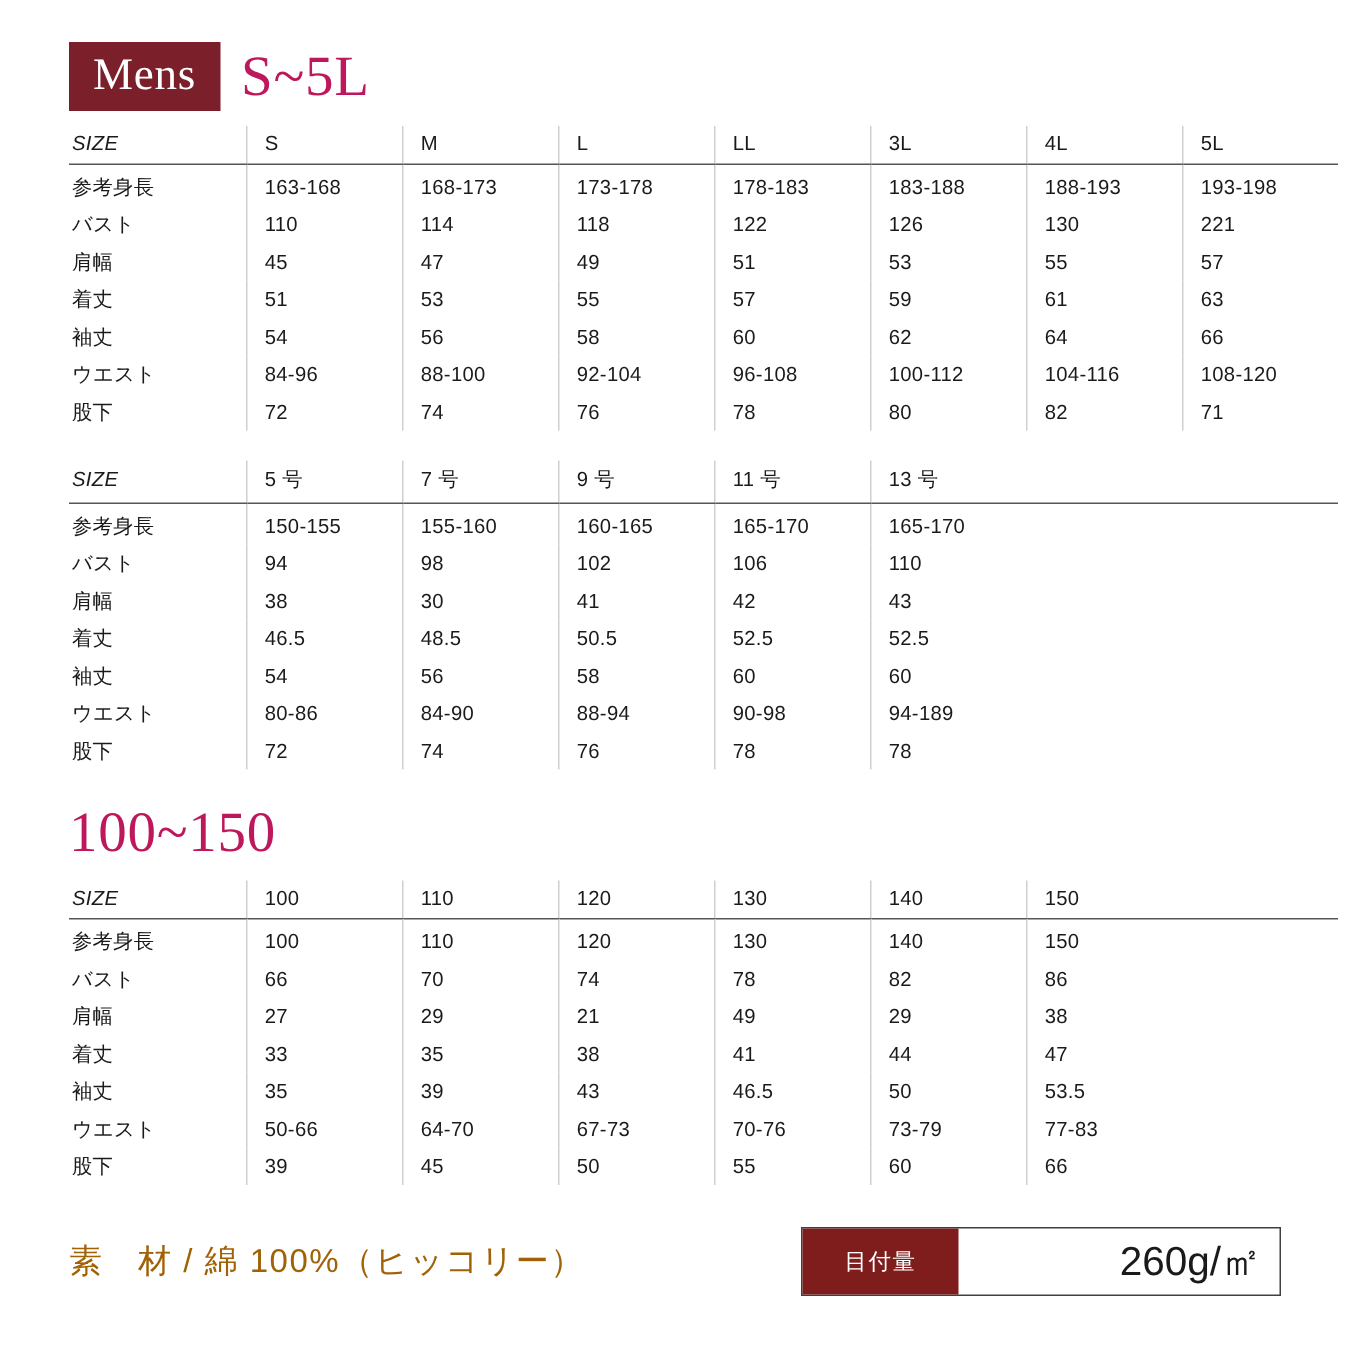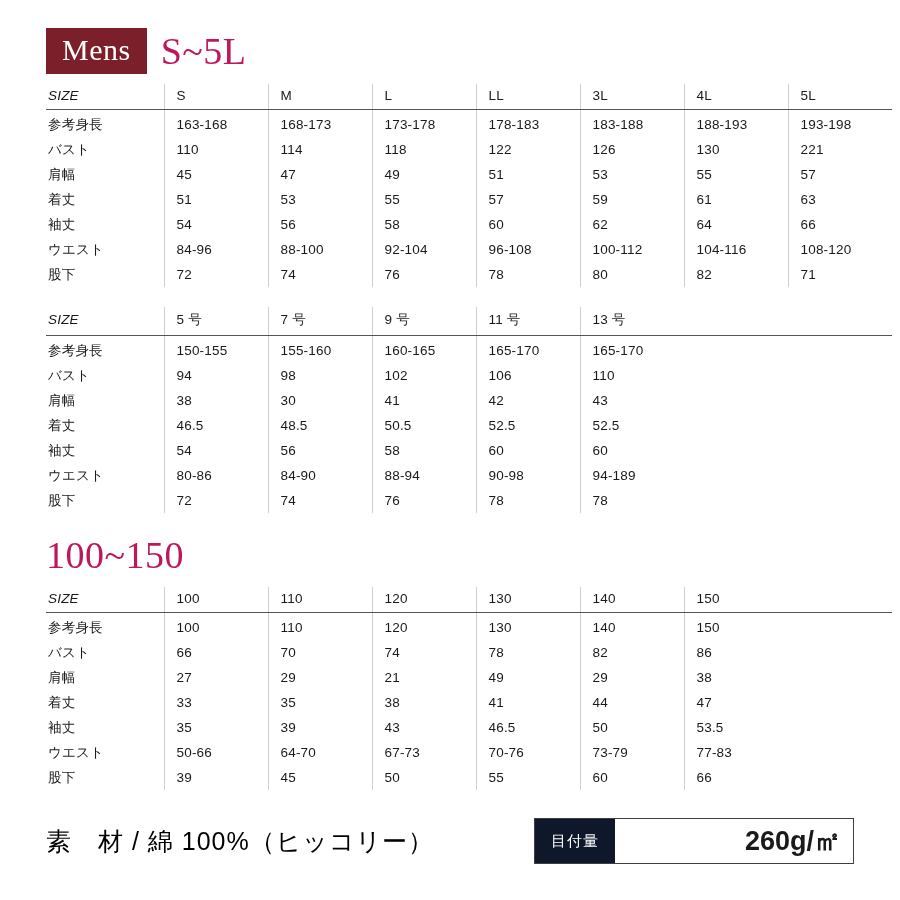--- a/index.html
+++ b/index.html
@@ -94,50 +94,50 @@
   .footer {
     position: absolute;
     left: 46px;
     right: 46px;
     bottom: 36px;
     display: flex;
     align-items: center;
     justify-content: space-between;
   }
   .material {
-    font-size: 25px;
+    font-size: 22px;
     letter-spacing: 1px;
-    color: #000000;
+    color: #a16207;
     white-space: nowrap;
   }
   .weight-box {
     display: flex;
     align-items: stretch;
     border: 1px solid #3f3f3f;
     height: 44px;
     min-width: 318px;
   }
   .weight-label {
-    background: #0f172a;
+    background: #7f1d1d;
     color: #ffffff;
     font-size: 15px;
     display: flex;
     align-items: center;
-    padding: 0 16px;
+    padding: 0 28px;
     letter-spacing: 1px;
     white-space: nowrap;
   }
   .weight-value {
     flex: 1;
     display: flex;
     align-items: center;
     justify-content: flex-end;
     padding: 0 12px 0 10px;
     font-size: 27px;
-    font-weight: bold;
+    font-weight: normal;
     letter-spacing: 0px;
     color: #1a1a1a;
     white-space: nowrap;
   }
 </style>
 </head>
 <body>
 
 <div class="page">
 

